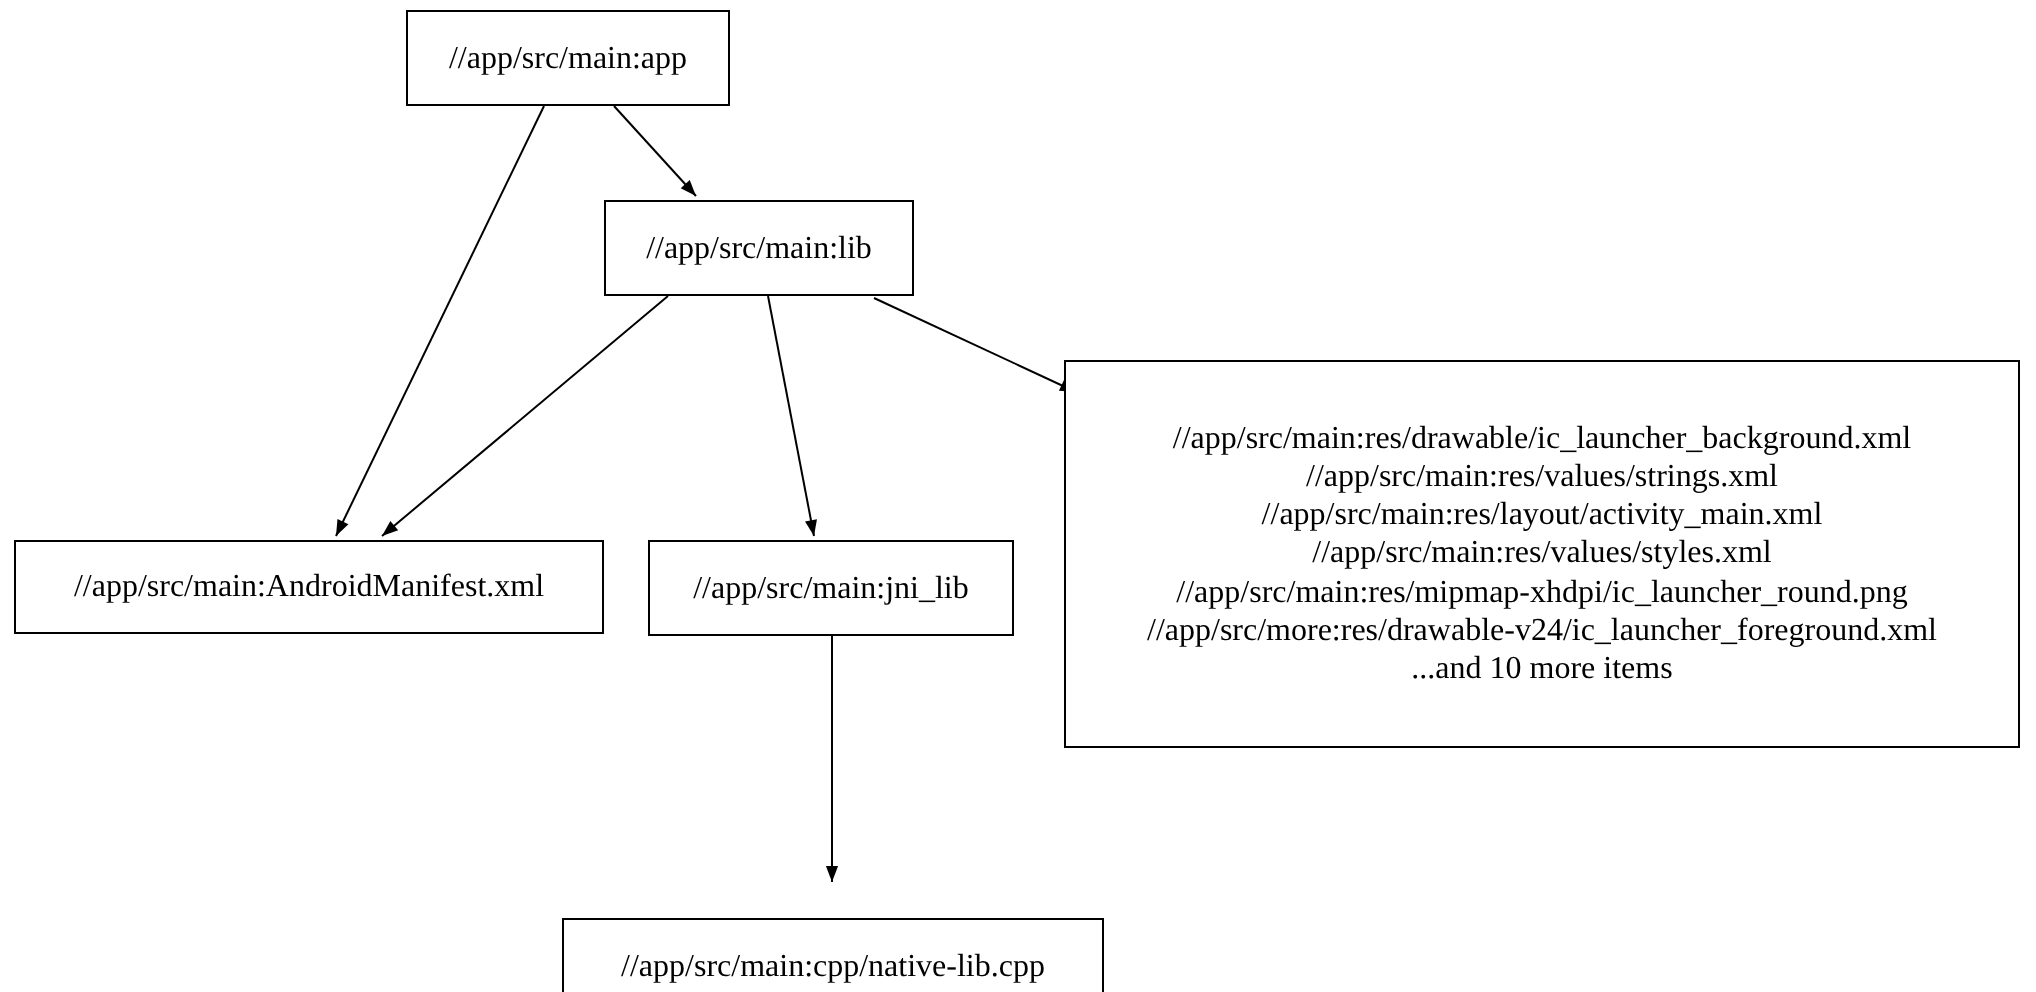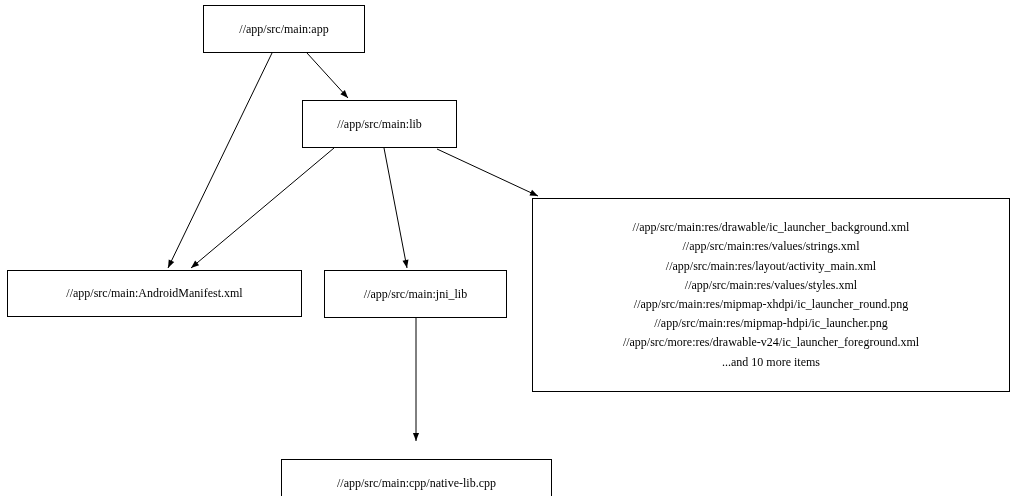--- a/index.html
+++ b/index.html
@@ -26,29 +26,29 @@
   }
   .node {
     position: absolute;
     box-sizing: border-box;
     background: #ffffff;
     border: 1px solid #000000;
     display: flex;
     align-items: center;
     justify-content: center;
     text-align: center;
-    font-size: 12px;
+    font-size: 16px;
     line-height: 19px;
     white-space: nowrap;
   }
   .node-app      { left: 203px; top: 5px;   width: 162px; height: 48px; }
   .node-lib      { left: 302px; top: 100px; width: 155px; height: 48px; }
   .node-manifest { left: 7px;   top: 270px; width: 295px; height: 47px; }
   .node-jni      { left: 324px; top: 270px; width: 183px; height: 48px; }
-  .node-res      { left: 532px; top: 198px; width: 478px; height: 194px;
+  .node-res      { left: 532px; top: 180px; width: 478px; height: 194px;
                    flex-direction: column; line-height: 19.2px; }
   .node-cpp      { left: 281px; top: 443px; width: 271px; height: 48px; margin-top: 16px; }
   .res-line { display: block; }
 </style>
 </head>
 <body>
 
 <div class="canvas">
 
   <svg class="edge-layer" width="1018" height="496" viewBox="0 0 1018 496" xmlns="http://www.w3.org/2000/svg">
@@ -80,21 +80,20 @@
   <div class="node node-manifest">
     <span>//app/src/main:AndroidManifest.xml</span>
   </div>
 
   <div class="node node-res">
     <span class="res-line">//app/src/main:res/drawable/ic_launcher_background.xml</span>
     <span class="res-line">//app/src/main:res/values/strings.xml</span>
     <span class="res-line">//app/src/main:res/layout/activity_main.xml</span>
     <span class="res-line">//app/src/main:res/values/styles.xml</span>
     <span class="res-line">//app/src/main:res/mipmap-xhdpi/ic_launcher_round.png</span>
-    <span class="res-line">//app/src/main:res/mipmap-hdpi/ic_launcher.png</span>
     <span class="res-line">//app/src/more:res/drawable-v24/ic_launcher_foreground.xml</span>
     <span class="res-line">...and 10 more items</span>
   </div>
 
   <div class="node node-cpp">
     <span>//app/src/main:cpp/native-lib.cpp</span>
   </div>
 
 </div>
 

